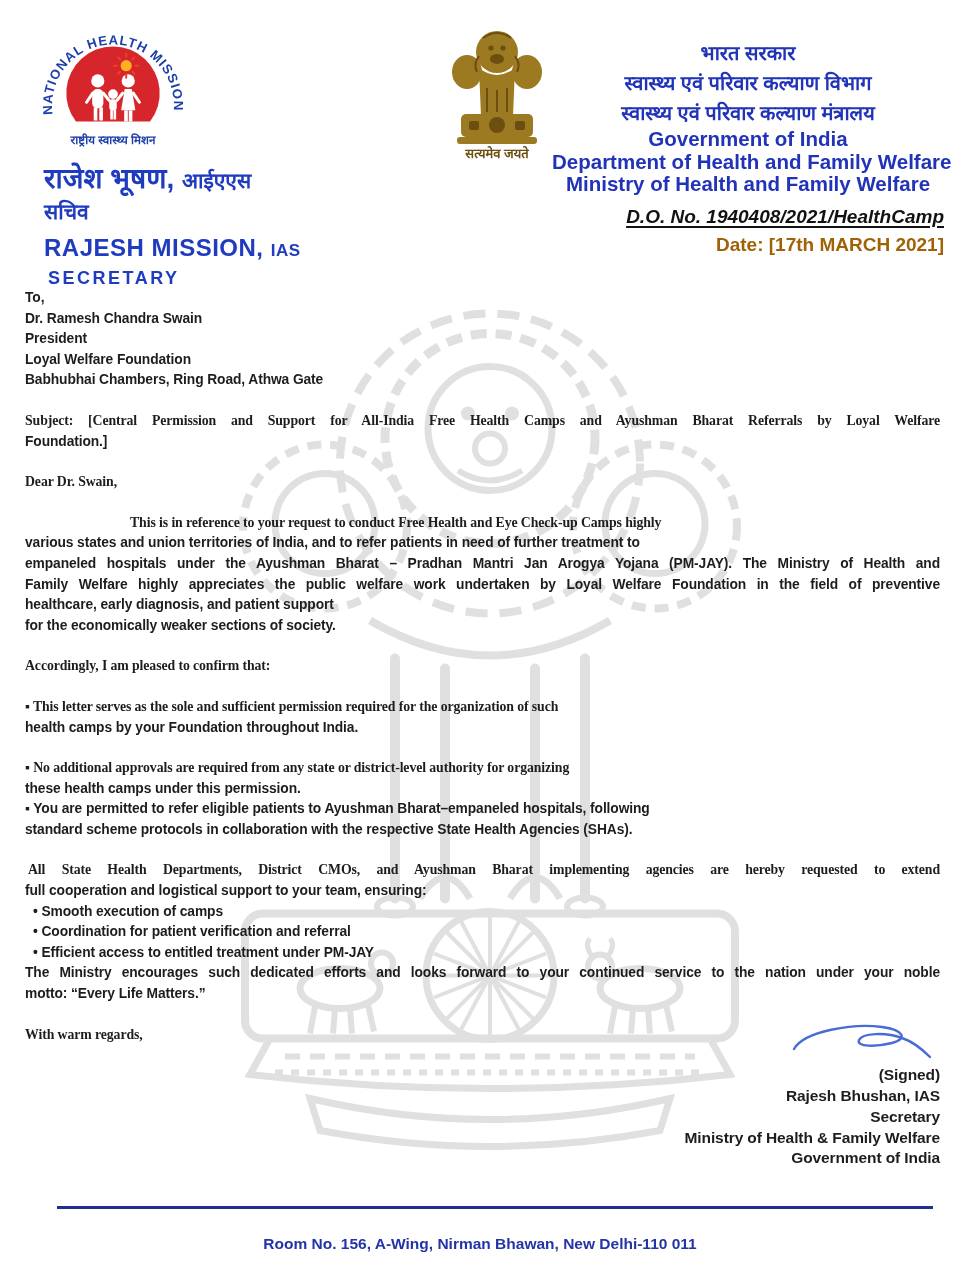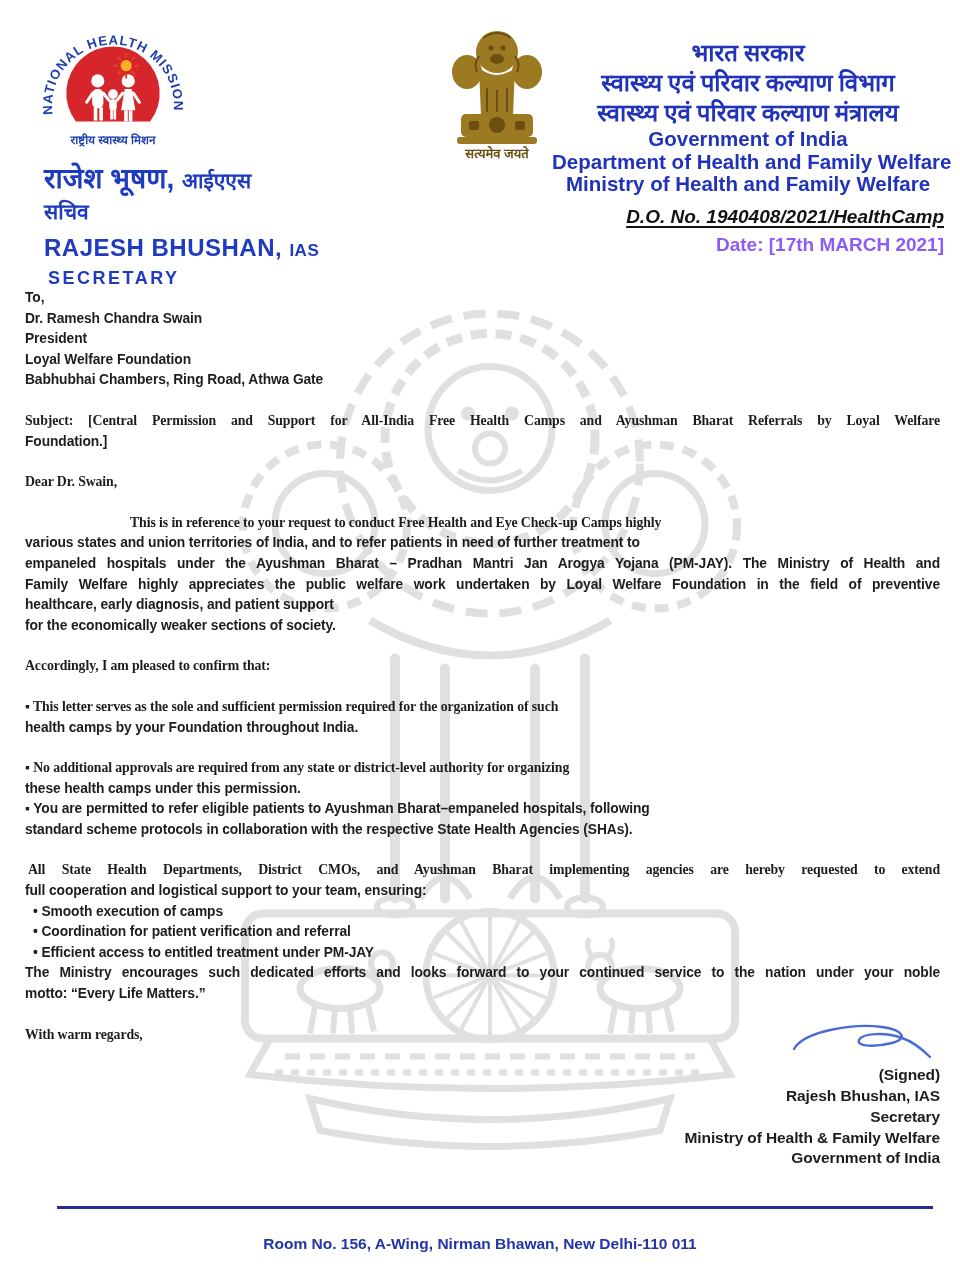--- a/index.html
+++ b/index.html
@@ -16,25 +16,25 @@
 
   .sender { position:absolute; left:44px; top:158px; z-index:2; color:#1f3bbf; }
   .sender .hn  { font-size:28px; font-weight:700; }
   .sender .hn .suf { font-size:21px; }
   .sender .hp  { font-size:21px; font-weight:700; margin-top:1px; }
   .sender .en  { font-size:24px; font-weight:700; margin-top:9px; letter-spacing:.5px; }
   .sender .en .suf { font-size:17px; }
   .sender .ep  { font-size:18px; font-weight:700; letter-spacing:2.5px; margin-top:6px; margin-left:4px; }
 
   .govhead { position:absolute; left:552px; top:38px; width:392px; z-index:2; text-align:center; color:#2133b8; }
-  .govhead .gh { font-size:24px; font-weight:700; line-height:30px; white-space:nowrap;font-family:Liberation Serif, serif; }
+  .govhead .gh { font-size:20px; font-weight:700; line-height:30px; white-space:nowrap; }
   .govhead .ge { font-size:20.5px; font-weight:700; line-height:22.5px; white-space:nowrap; }
   .govhead .do { font-size:19px; font-weight:700; color:#121212; text-align:right; margin-top:10px;
                  text-decoration:underline; text-decoration-thickness:2px; text-underline-offset:3px; white-space:nowrap;font-style:italic; }
-  .govhead .dt { font-size:19px; font-weight:700; color:#8b5cf6; text-align:right; margin-top:6px; }
+  .govhead .dt { font-size:19px; font-weight:700; color:#a16207; text-align:right; margin-top:6px; }
 
   
   .content { position:absolute; left:25px; width:915px; top:288px; z-index:1; color:#1d1d1d; }
   .l   { font-size:13.8px; font-weight:700; line-height:20.6px; letter-spacing:-0.1px; }
   .j   { text-align:justify; text-align-last:justify; }
   .ind { padding-left:105px; }
   .p4  { padding-left:3px; }
   .sub { padding-left:8px; }
   .gap { margin-top:20px;font-family:Liberation Serif, serif; }
 
@@ -144,21 +144,21 @@
     </g>
     <g stroke="#6b4e10" stroke-width="2" fill="none">
       <path d="M46,28 q14,-10 28,0 M42,46 q-6,8 -2,16 M78,46 q6,8 2,16 M50,78 L50,102 M60,80 L60,102 M70,78 L70,102"></path>
     </g>
     <text x="60" y="148" text-anchor="middle" font-size="13" font-weight="bold" fill="#6b4e10" font-family="Liberation Sans, sans-serif">सत्यमेव जयते</text>
   </svg>
 
   <div class="sender">
     <div class="hn"><span>राजेश भूषण,</span> <span class="suf">आईएएस</span></div>
     <div class="hp">सचिव</div>
-    <div class="en"><span>RAJESH BHUSHAN,</span> <span class="suf">IAS</span></div>
+    <div class="en"><span>RAJESH MISSION,</span> <span class="suf">IAS</span></div>
     <div class="ep">SECRETARY</div>
   </div>
 
   <div class="govhead">
     <div class="gh">भारत सरकार</div>
     <div class="gh">स्वास्थ्य एवं परिवार कल्याण विभाग</div>
     <div class="gh">स्वास्थ्य एवं परिवार कल्याण मंत्रालय</div>
     <div class="ge">Government of India</div>
     <div class="ge">Department of Health and Family Welfare</div>
     <div class="ge">Ministry of Health and Family Welfare</div>

